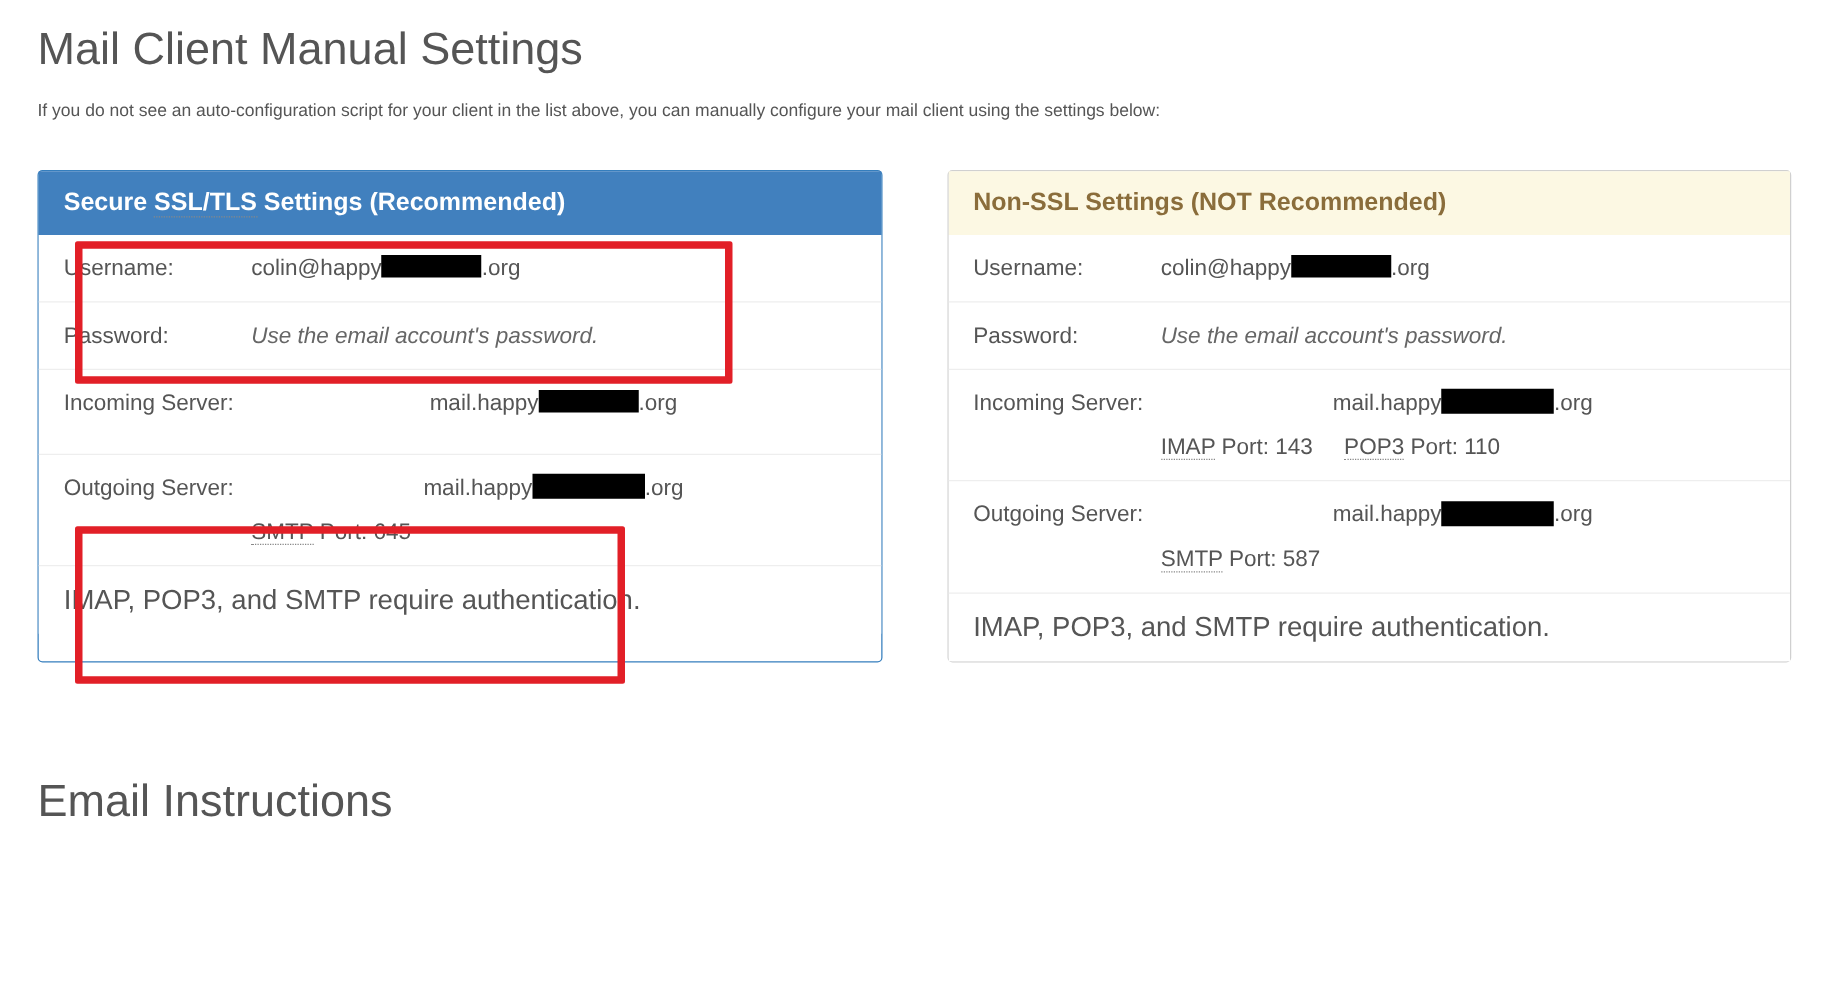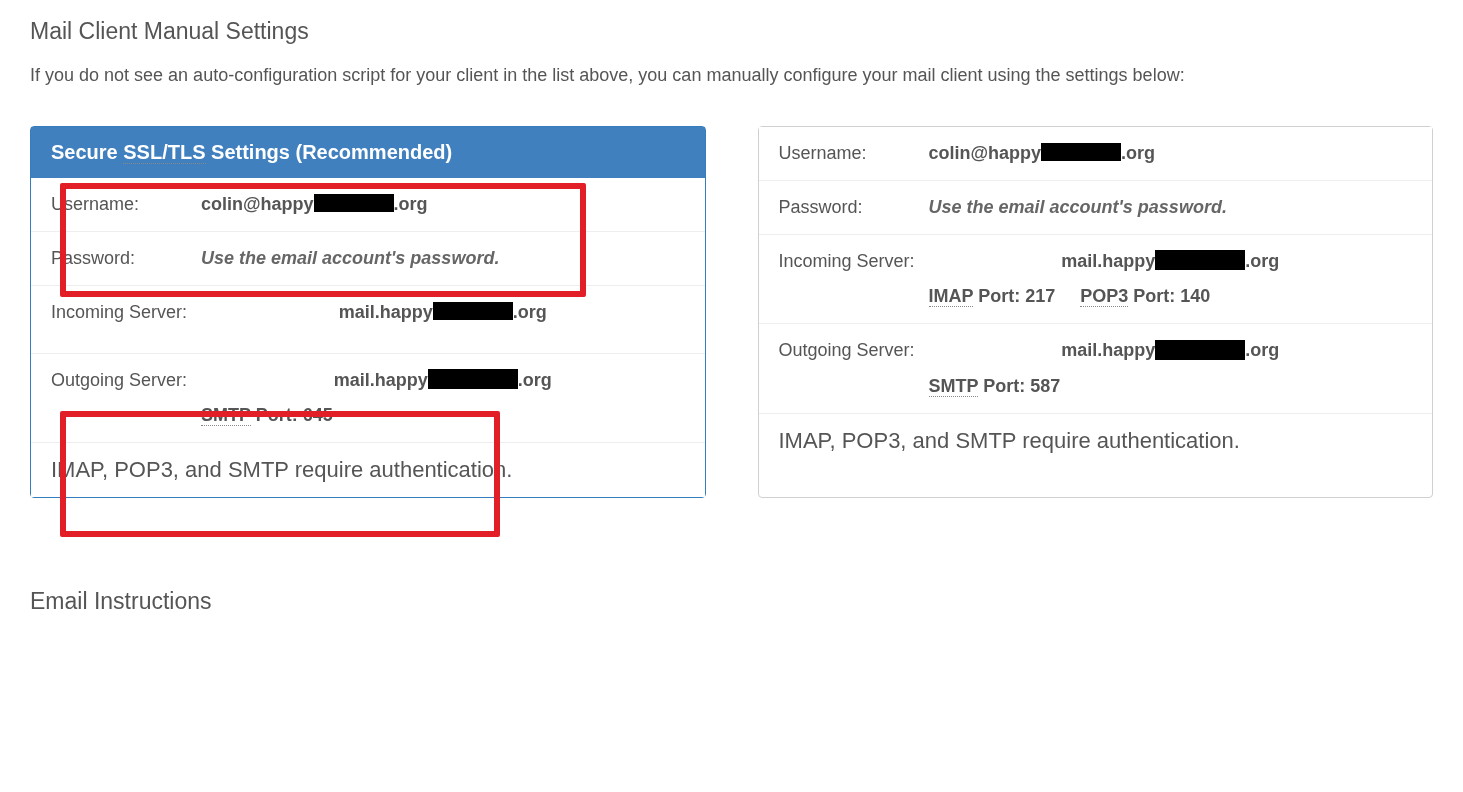--- a/index.html
+++ b/index.html
@@ -5,27 +5,27 @@
   * { box-sizing: border-box; }
   body {
     margin: 0;
     padding: 0 30px;
     font-family: "Helvetica Neue", Helvetica, Arial, sans-serif;
     color: #555;
     background: #fff;
     width: 1463px;
   }
   h1 {
-    font-size: 23px;
+    font-size: 36px;
     font-weight: 300;
     color: #555;
     margin: 18px 0 20px 0;
   }
   p.intro {
-    font-size: 18px;
+    font-size: 14px;
     color: #555;
     margin: 0 0 40px 0;
     font-weight: 400;
   }
   .panels {
     display: flex;
     gap: 52px;
     margin-bottom: 90px;
   }
   .panel {
@@ -62,21 +62,20 @@
     align-items: flex-start;
   }
   .row:last-child { border-bottom: none; }
   .row-label {
     width: 150px;
     flex-shrink: 0;
     padding-right: 10px;
   }
   .row-value {
     flex: 1;
-    font-weight: bold;
   }
   .row-value em {
     font-style: italic;
     color: #666;
     margin-top: 47px;
   }
   .server-host {
     margin-bottom: 14px;
     display: block;
     text-align: center;
@@ -166,20 +165,21 @@
             <span class="port-group"><span class="abbr">SMTP</span> <span>Port:</span> <span>645</span></span>
           </span>
         </div>
       </div>
 
       <div class="auth-note">IMAP, POP3, and SMTP require authentication.</div>
     </div>
   </div>
 
   <div class="panel">
+    <div class="panel-header nonssl">Non-SSL Settings (NOT Recommended)</div>
     <div class="panel-body">
 
       <div class="row">
         <div class="row-label">Username:</div>
         <div class="row-value">
           <span>colin@happy</span><span class="redact"></span><span>.org</span>
         </div>
       </div>
 
       <div class="row">
@@ -189,22 +189,22 @@
         </div>
       </div>
 
       <div class="row">
         <div class="row-label">Incoming Server:</div>
         <div class="row-value">
           <span class="server-host">
             <span>mail.happy</span><span class="redact redact-sm"></span><span>.org</span>
           </span>
           <span class="ports">
-            <span class="port-group"><span class="abbr">IMAP</span> <span>Port:</span> <span>217</span></span>
-            <span class="port-group"><span class="abbr">POP3</span> <span>Port:</span> <span>140</span></span>
+            <span class="port-group"><span class="abbr">IMAP</span> <span>Port:</span> <span>143</span></span>
+            <span class="port-group"><span class="abbr">POP3</span> <span>Port:</span> <span>110</span></span>
           </span>
         </div>
       </div>
 
       <div class="row">
         <div class="row-label">Outgoing Server:</div>
         <div class="row-value">
           <span class="server-host">
             <span>mail.happy</span><span class="redact redact-sm"></span><span>.org</span>
           </span>

